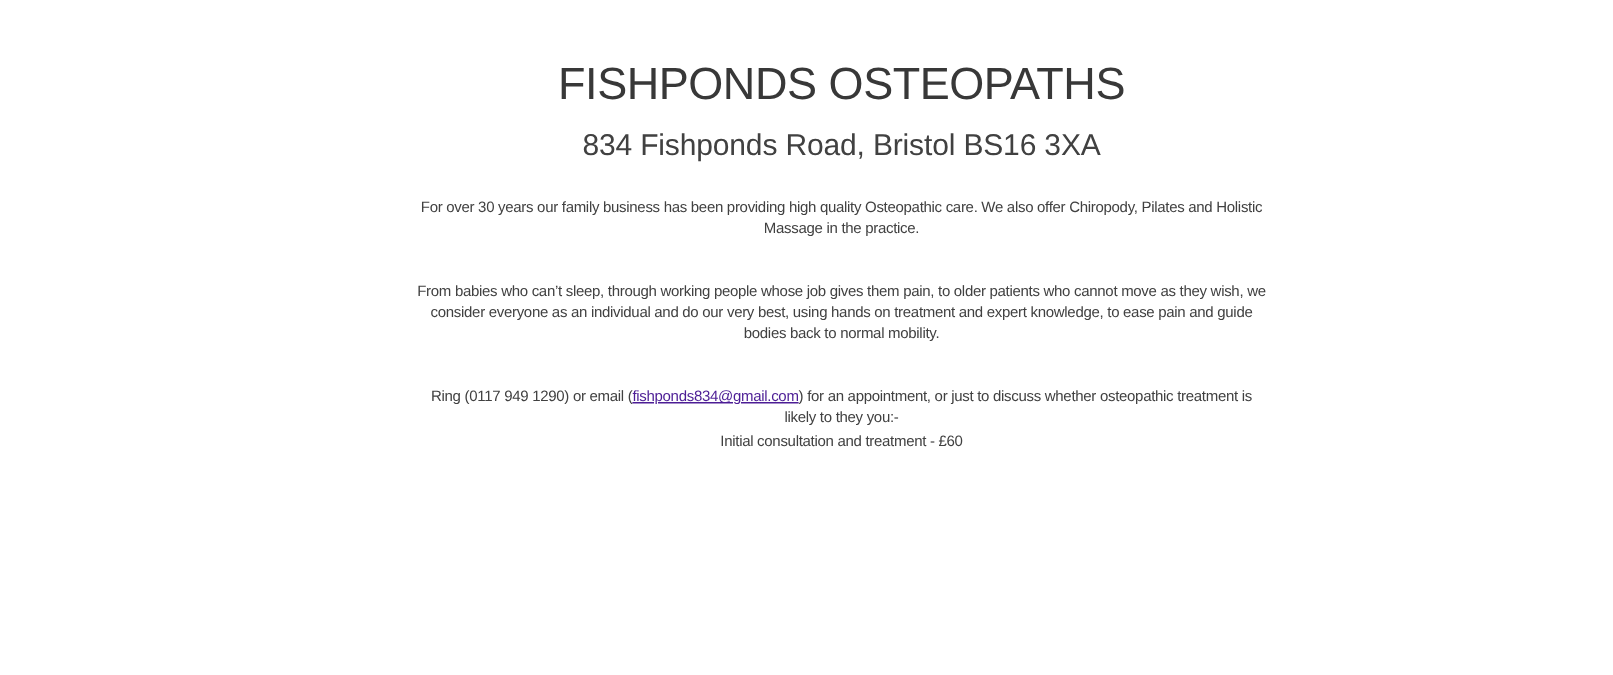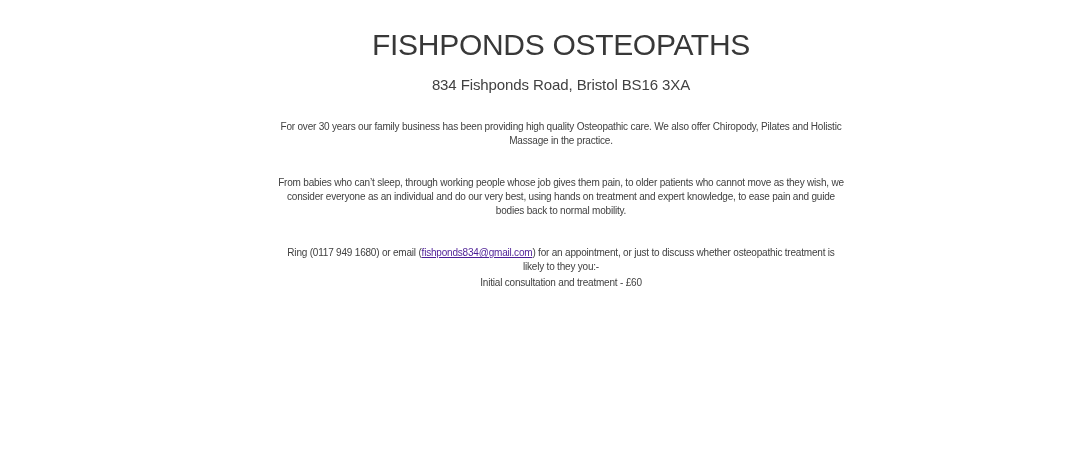--- a/index.html
+++ b/index.html
@@ -7,36 +7,36 @@
     padding: 0;
     background: #ffffff;
     width: 1075px;
     height: 450px;
     overflow: hidden;
     font-family: "Liberation Sans", sans-serif;
   }
   .content {
     width: 570px;
     margin-left: 276px;
-    padding-top: 27px;
+    padding-top: 39px;
     text-align: center;
     color: #414141;
   }
   .page-title {
     margin: 0;
     font-size: 30px;
     line-height: 36px;
     font-weight: 400;
     letter-spacing: -0.3px;
     color: #383838;
     white-space: nowrap;
   }
   .address {
     margin: 14px 0 0 0;
-    font-size: 15px;
+    font-size: 20px;
     line-height: 16px;
     letter-spacing: -0.1px;
   }
   .para {
     margin: 0;
     font-size: 10px;
     line-height: 14px;
     letter-spacing: -0.2px;
   }
   .gap-lg { margin-top: 27px; }
@@ -54,19 +54,19 @@
 <div class="content">
 
   <h1 class="page-title">FISHPONDS OSTEOPATHS</h1>
 
   <p class="address">834 Fishponds Road, Bristol BS16 3XA</p>
 
   <p class="para gap-lg">For over 30 years our family business has been providing high quality Osteopathic care. We also offer Chiropody, Pilates and Holistic Massage in the practice.</p>
 
   <p class="para gap-xl">From babies who can’t sleep, through working people whose job gives them pain, to older patients who cannot move as they wish, we consider everyone as an individual and do our very best, using hands on treatment and expert knowledge, to ease pain and guide bodies back to normal mobility.</p>
 
-  <p class="para gap-xl"><span>Ring (0117 949 1680) or email (</span><a class="email-link" href="#">fishponds834@gmail.com</a><span>) for an appointment, or just to discuss whether osteopathic treatment is likely to they you:-</span></p>
+  <p class="para gap-xl"><span>Ring (0117 949 1290) or email (</span><a class="email-link" href="#">fishponds834@gmail.com</a><span>) for an appointment, or just to discuss whether osteopathic treatment is likely to they you:-</span></p>
 
   <p class="para gap-sm">Initial consultation and treatment - £60</p>
 
 
 
 </div>
 
 </body></html>

